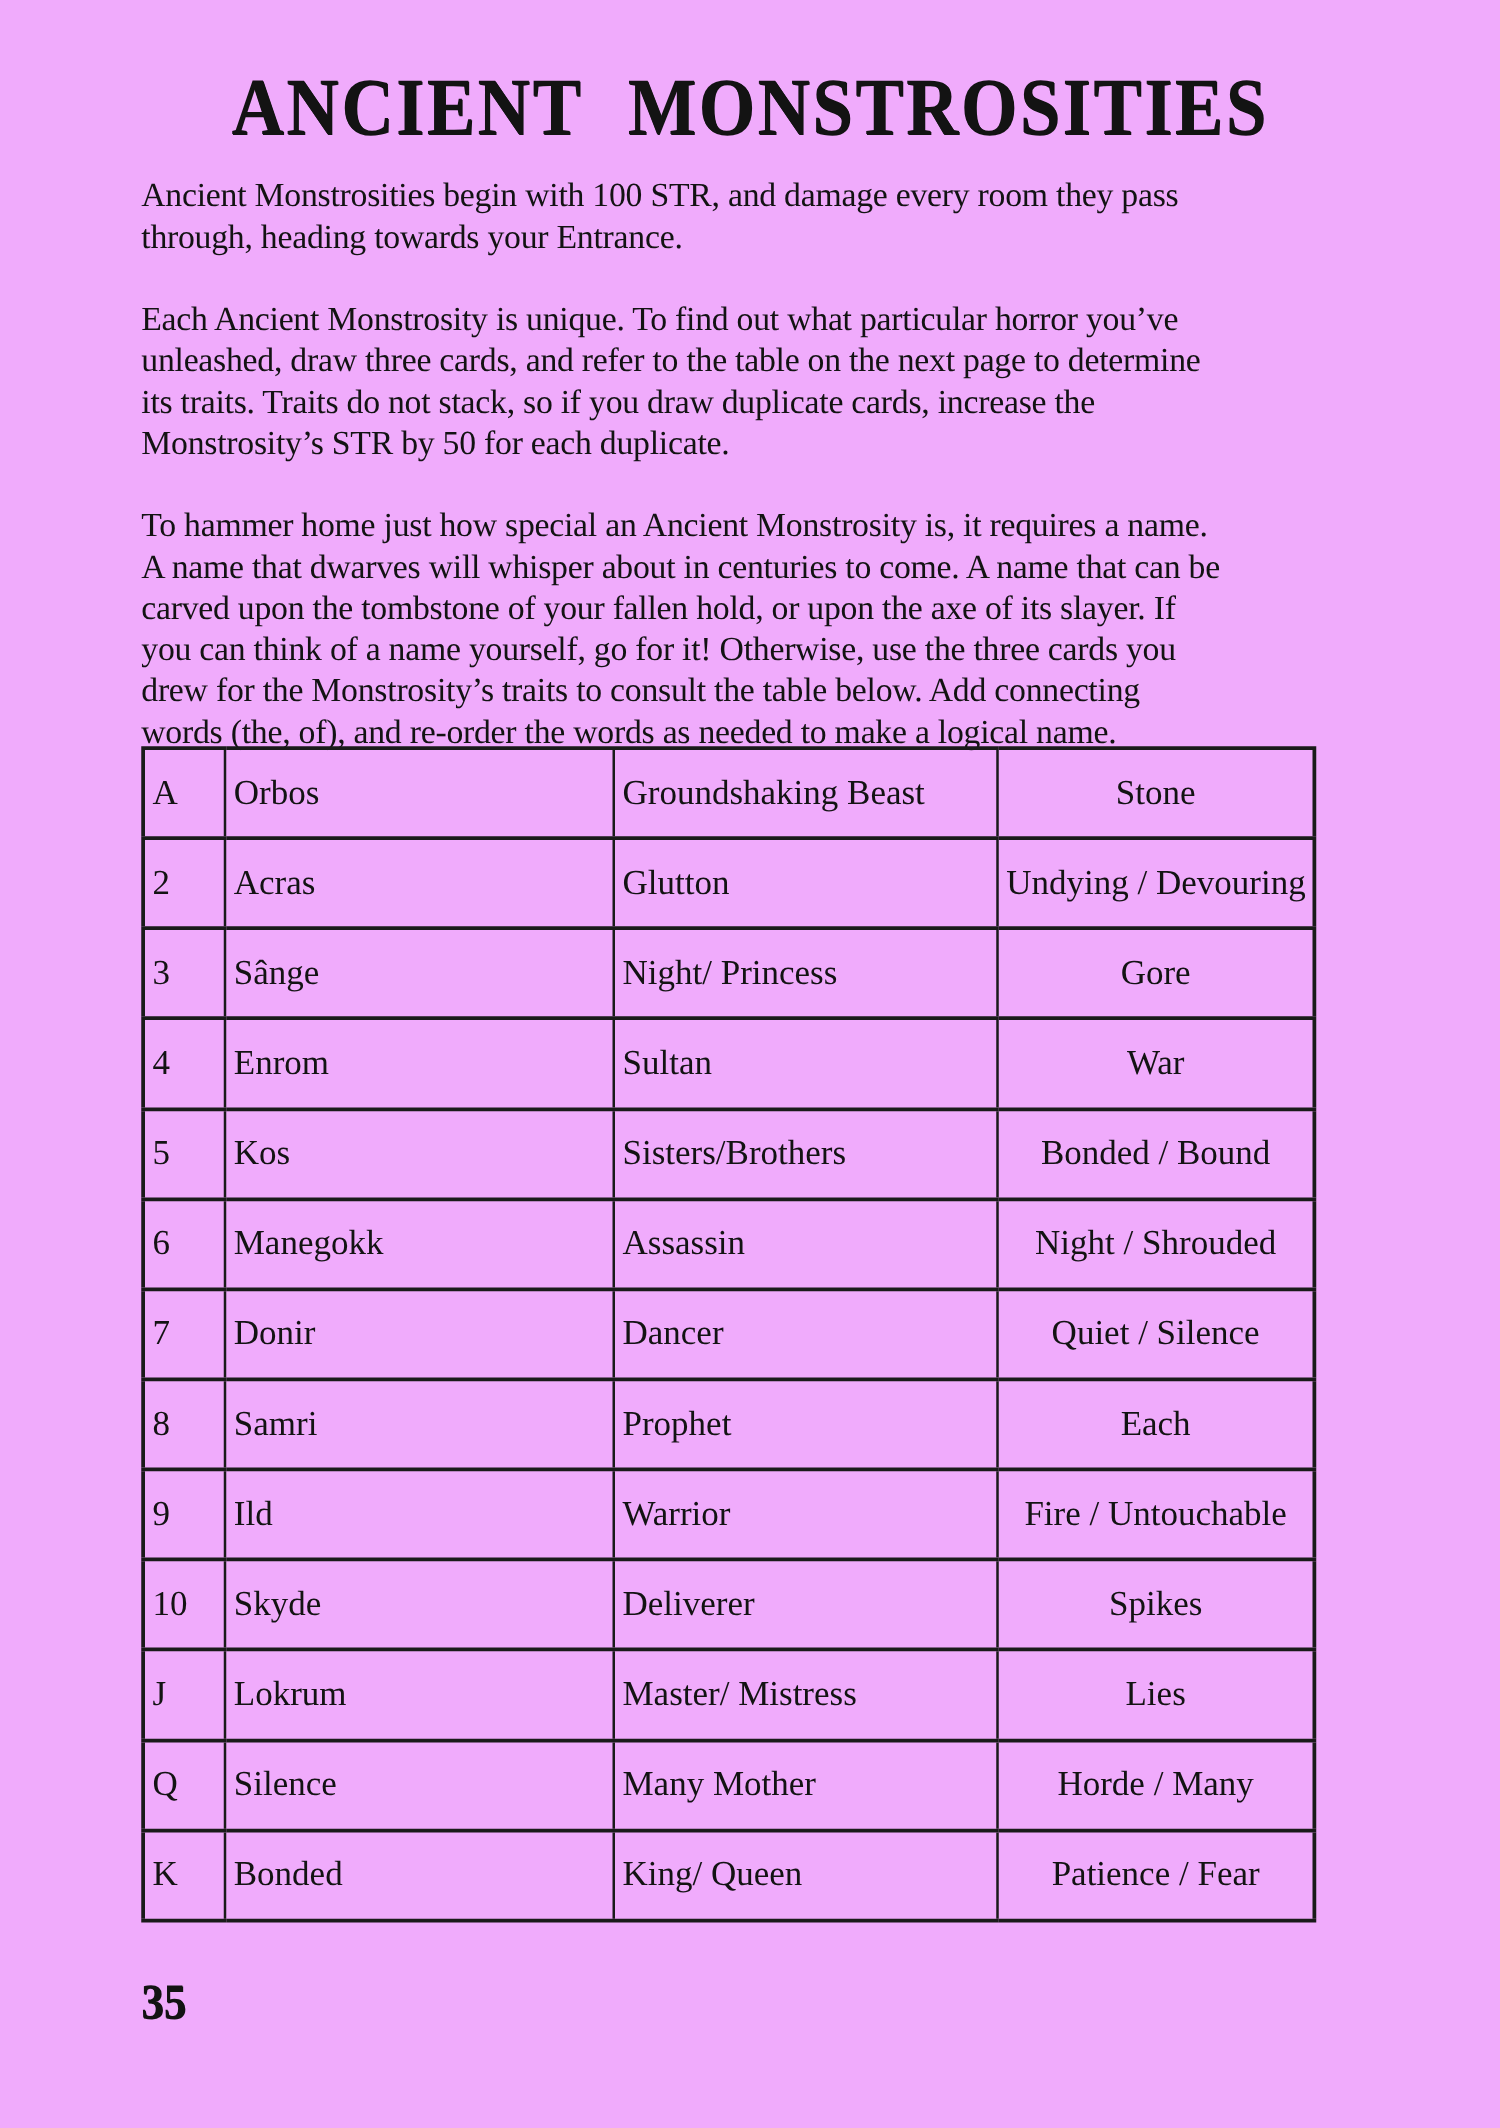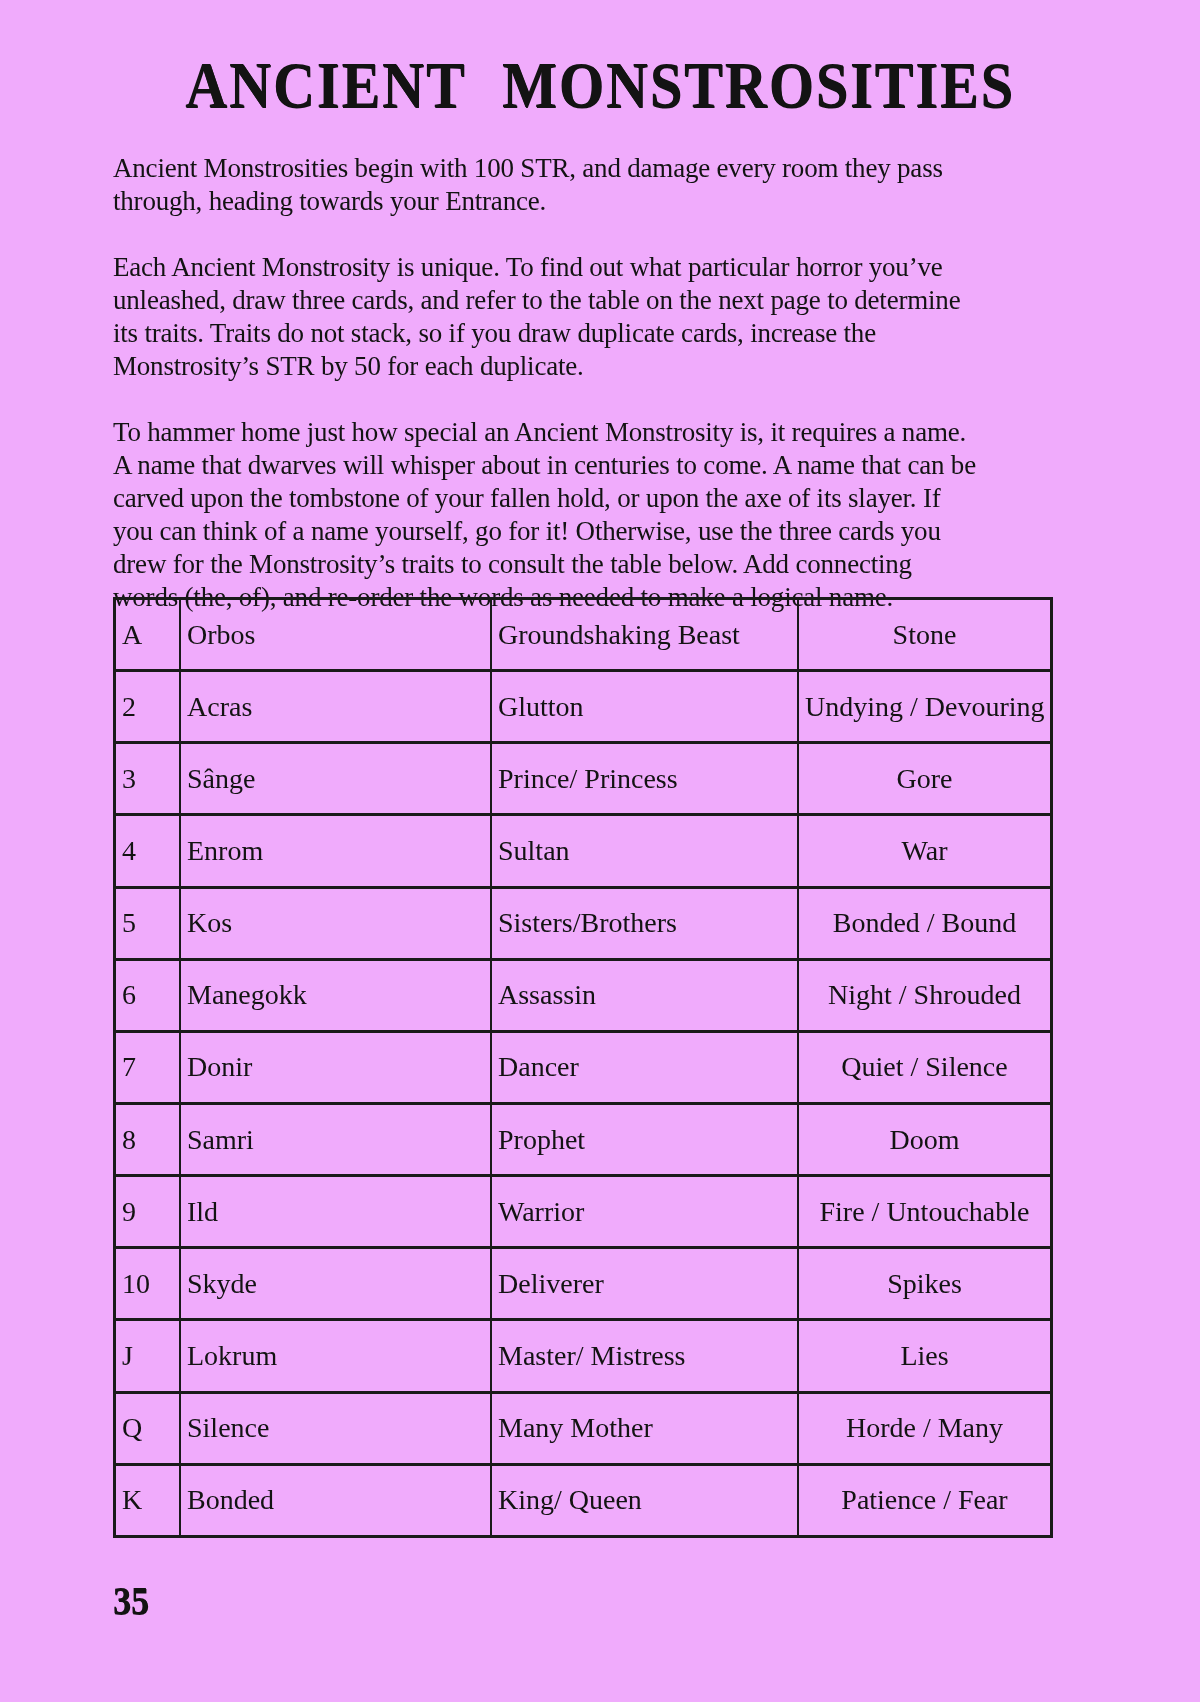--- a/index.html
+++ b/index.html
@@ -28,21 +28,21 @@
     letter-spacing: 2px;
     word-spacing: 20px;
     color: #131313;
     transform: scaleY(1.12);
     transform-origin: top center;
     text-shadow: 0.6px 0.6px 0 #131313;
   }
   .body-text {
     position: absolute;
     left: 113px;
-    top: 152px;
+    top: 140px;
     width: 1000px;
   }
   .body-text p {
     margin: 0 0 33px 0;
     font-size: 27px;
     line-height: 33px;
     letter-spacing: -0.2px;
     white-space: pre-line;
     color: #131313;
   }
@@ -116,21 +116,21 @@
         </tr>
         <tr>
           <td class="col-card">2</td>
           <td class="col-name">Acras</td>
           <td class="col-title">Glutton</td>
           <td class="col-trait">Undying / Devouring</td>
         </tr>
         <tr>
           <td class="col-card">3</td>
           <td class="col-name">Sânge</td>
-          <td class="col-title">Prince/ Princess</td>
+          <td class="col-title">Night/ Princess</td>
           <td class="col-trait">Gore</td>
         </tr>
         <tr>
           <td class="col-card">4</td>
           <td class="col-name">Enrom</td>
           <td class="col-title">Sultan</td>
           <td class="col-trait">War</td>
         </tr>
         <tr>
           <td class="col-card">5</td>
@@ -147,21 +147,21 @@
         <tr>
           <td class="col-card">7</td>
           <td class="col-name">Donir</td>
           <td class="col-title">Dancer</td>
           <td class="col-trait">Quiet / Silence</td>
         </tr>
         <tr>
           <td class="col-card">8</td>
           <td class="col-name">Samri</td>
           <td class="col-title">Prophet</td>
-          <td class="col-trait">Doom</td>
+          <td class="col-trait">Each</td>
         </tr>
         <tr>
           <td class="col-card">9</td>
           <td class="col-name">Ild</td>
           <td class="col-title">Warrior</td>
           <td class="col-trait">Fire / Untouchable</td>
         </tr>
         <tr>
           <td class="col-card">10</td>
           <td class="col-name">Skyde</td>

